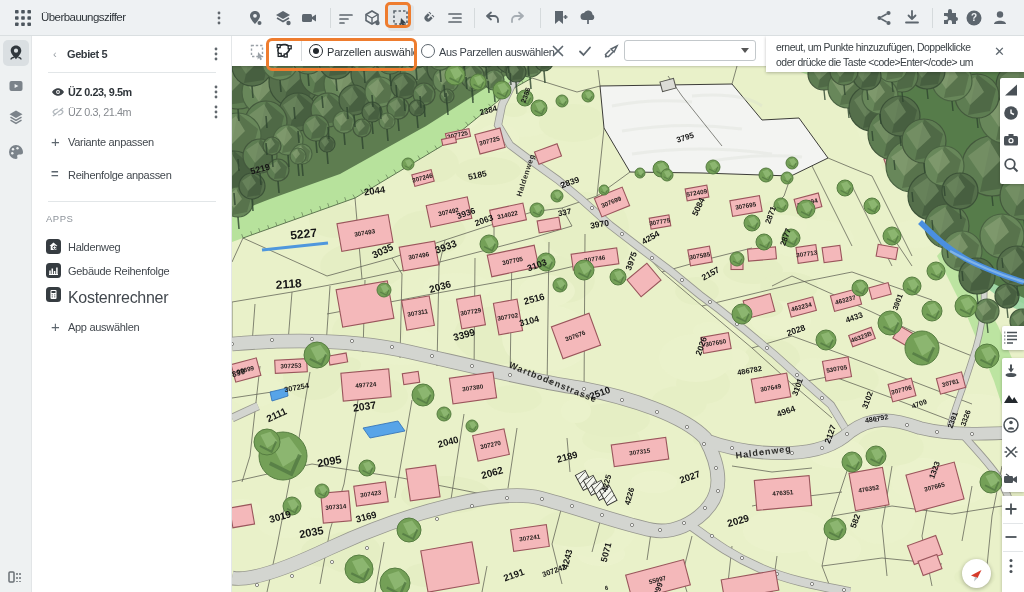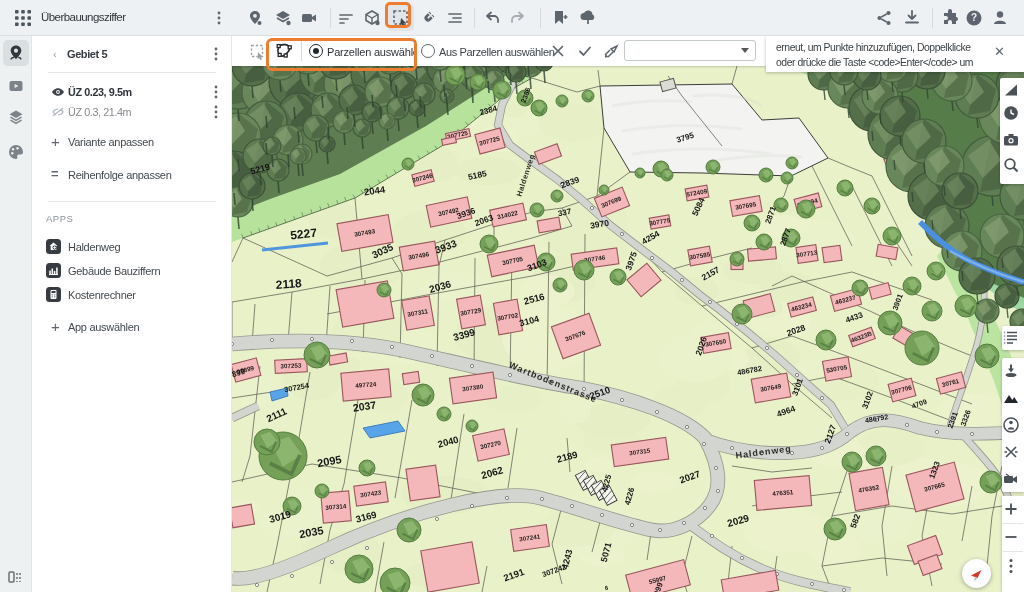--- a/index.html
+++ b/index.html
@@ -1465,26 +1465,26 @@
         <path d="M7.5,3.5 L11.5,7 L10.3,7 L10.3,11 L4.7,11 L4.7,7 L3.5,7 Z" fill="#fff"></path>
         <circle cx="8.6" cy="8.6" r="2.1" fill="#363c41"></circle>
         <path d="M8.6,7.1 L8.6,10.1 M7.1,8.6 L10.1,8.6" stroke="#fff" stroke-width="0.9"></path>
       </svg></div>
   <div class="abs" style="left:68px;top:241px;font-size:11px;letter-spacing:-0.3px;color:#42484e">Haldenweg</div>
   <div class="abs" style="left:46px;top:263px;width:15px;height:15px"><svg width="15" height="15" viewBox="0 0 15 15" style="">
         <rect x="0" y="0" width="15" height="15" rx="3.5" fill="#363c41"></rect>
         <path d="M4,11 L4,7.5 M6.3,11 L6.3,5.5 M8.6,11 L8.6,8 M10.9,11 L10.9,4.5" stroke="#fff" stroke-width="1.5"></path>
         <path d="M3,11.5 L12,11.5" stroke="#fff" stroke-width="1"></path>
       </svg></div>
-  <div class="abs" style="left:68px;top:265px;font-size:11px;letter-spacing:-0.3px;color:#42484e">Gebäude Bauziffern</div>
+  <div class="abs" style="left:68px;top:265px;font-size:11px;letter-spacing:-0.3px;color:#42484e">Gebäude Reihenfolge</div>
   <div class="abs" style="left:46px;top:287px;width:15px;height:15px"><svg width="15" height="15" viewBox="0 0 15 15" style="">
         <rect x="0" y="0" width="15" height="15" rx="3.5" fill="#363c41"></rect>
         <rect x="4.5" y="3" width="6" height="9" rx="1" fill="#fff"></rect>
         <rect x="5.5" y="4" width="4" height="2" fill="#363c41"></rect>
         <circle cx="6.2" cy="7.8" r="0.6" fill="#363c41"></circle>
         <circle cx="8.8" cy="7.8" r="0.6" fill="#363c41"></circle>
         <circle cx="6.2" cy="9.8" r="0.6" fill="#363c41"></circle>
         <circle cx="8.8" cy="9.8" r="0.6" fill="#363c41"></circle>
       </svg></div>
-  <div class="abs" style="left:68px;top:289px;font-size:11px;letter-spacing:-0.3px;color:#42484e">Kostenrechner</div>
+  <div class="abs" style="left:68px;top:289px;font-size:16px;letter-spacing:-0.3px;color:#42484e">Kostenrechner</div>
   <div class="abs" style="left:51px;top:318px;font-size:15px;color:#5d666e">+</div>
   <div class="abs" style="left:68px;top:321px;font-size:11px;letter-spacing:-0.3px;color:#42484e">App auswählen</div>
 
 </div>
 </body></html>

